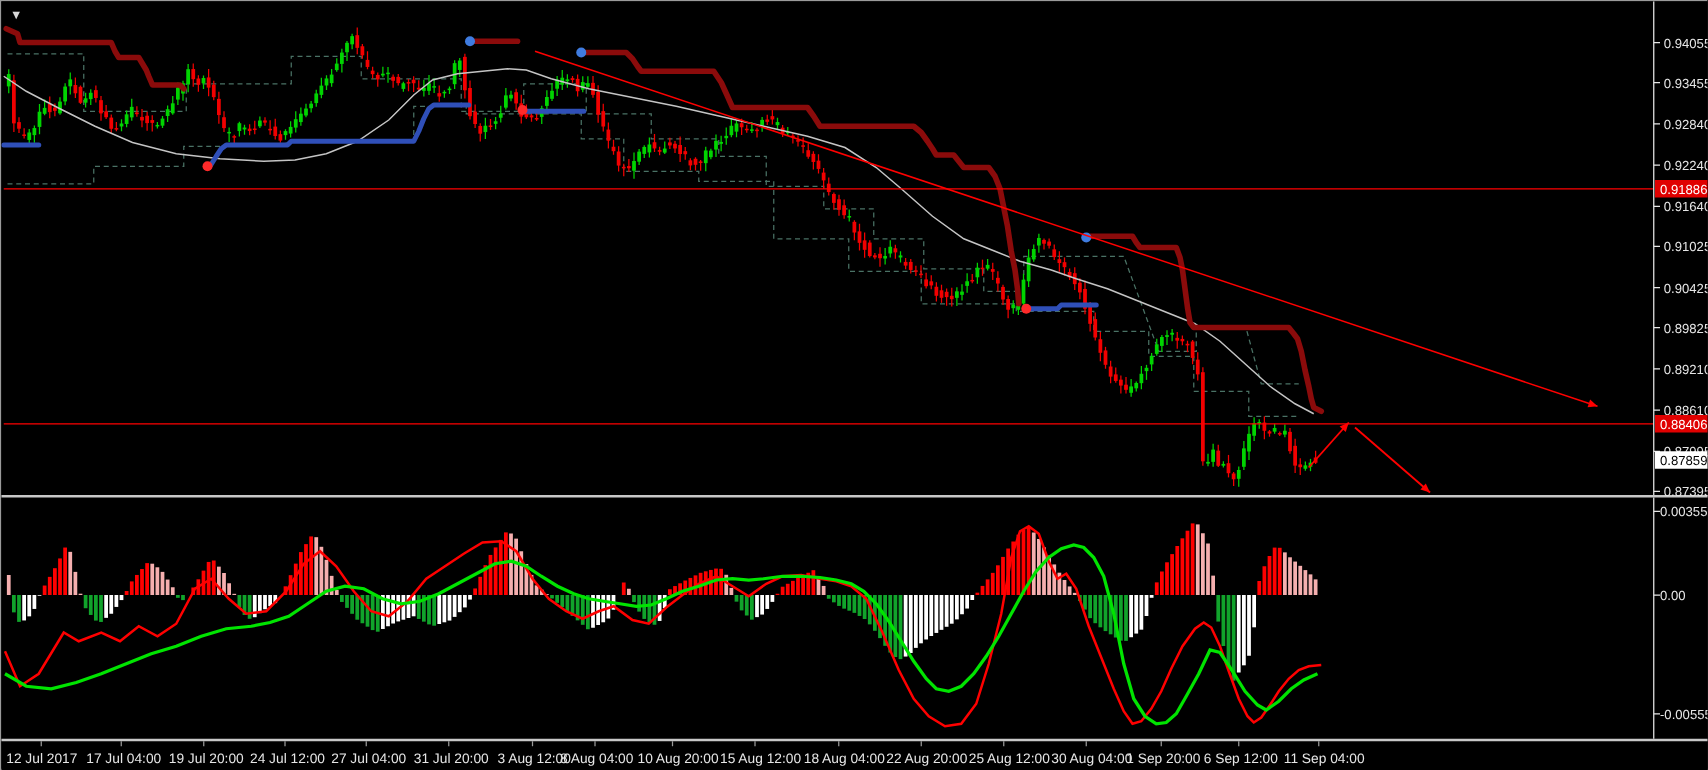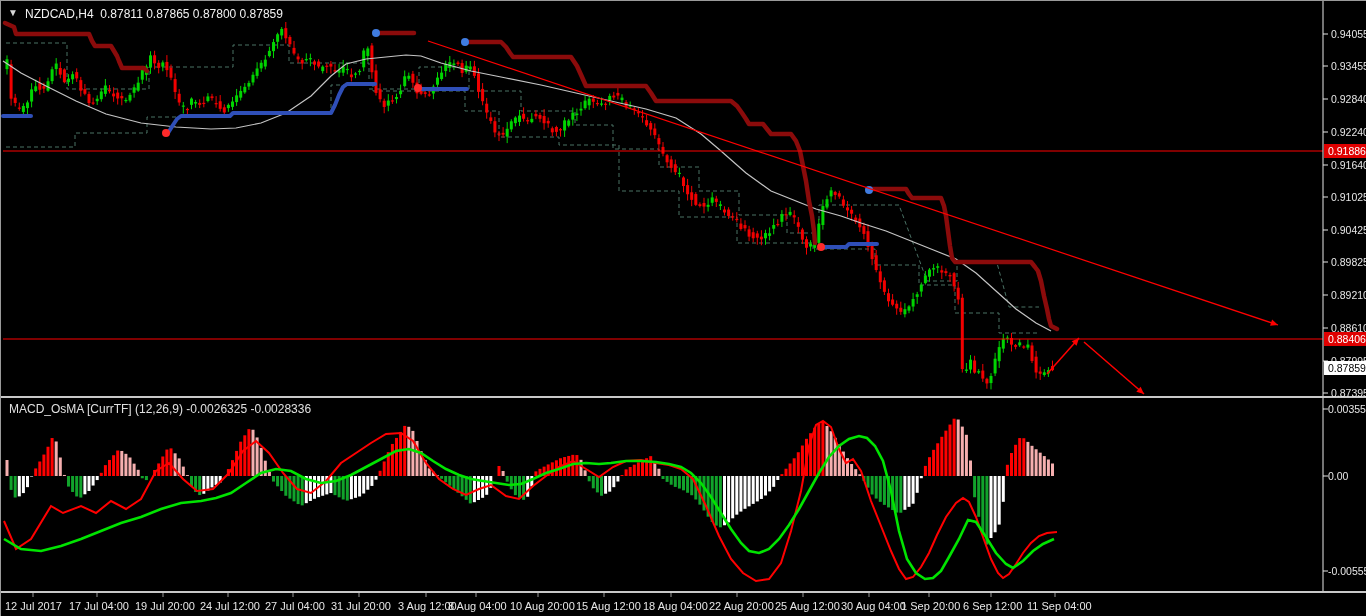--- a/index.html
+++ b/index.html
@@ -10,22 +10,20 @@
   .chart-title{position:absolute;left:24px;top:6px;color:#f2f2f2;font-size:12px;white-space:pre;z-index:5;}
   .dd-icon{position:absolute;left:7px;top:6px;color:#d8d8d8;font-size:10px;z-index:5;}
   .ind-title{position:absolute;left:8px;top:401px;color:#e0e0e0;font-size:12px;white-space:pre;z-index:5;}
   text{font-family:"Liberation Sans",sans-serif;}
 </style>
 </head>
 <body>
 
 <div class="window">
   <span class="dd-icon">▼</span>
-  <div class="chart-title">NZDCAD,H4  0.87811 0.87865 0.87800 0.87859</div>
-  <div class="ind-title">MACD_OsMA [CurrTF] (12,26,9) -0.0026325 -0.0028336</div>
   <svg id="chart-svg" width="1366" height="616">
       <rect x="0" y="0" width="1366" height="616" fill="#000000"></rect>
       <polyline stroke="#4a7265" stroke-width="1" stroke-dasharray="4 3" points="5,42 66,42 66,88 148,88 148,66 232,66 232,44 288,44 288,62 368,62 368,88 418,88 418,66 468,66 468,90 520,90 520,110 574,110 574,124 612,124 612,148 658,148 658,166 698,166 698,190 738,190 738,214 786,214 786,232 818,232 818,204 898,204 926,280 956,280 956,262 996,262 1008,306 1038,306" fill="none"></polyline>
       <polyline stroke="#4a7265" stroke-width="1" stroke-dasharray="4 3" points="5,146 74,146 74,132 146,132 146,116 228,116 228,112 330,112 330,84 372,84 372,90 464,90 464,110 498,110 498,136 558,136 558,144 618,144 618,190 678,190 678,216 736,216 736,242 812,242 812,248 874,248 874,264 918,264 918,284 954,284 954,312 998,312 998,332 1038,332" fill="none"></polyline>
       <line x1="6" y1="54.38674283279106" x2="6" y2="73.55022179149091" stroke="#00d400" stroke-width="1"></line>
       <rect x="4.5" y="58.24307447550818" width="3" height="9.867748943902555" fill="#00d400"></rect>
       <line x1="10.1" y1="58.85407463479787" x2="10.1" y2="104.61848370982334" stroke="#f20000" stroke-width="1"></line>
       <rect x="8.6" y="63.251383538078514" width="3" height="34.433552373666316" fill="#f20000"></rect>
       <line x1="14.2" y1="92.85222197109833" x2="14.2" y2="105.4926256796345" stroke="#f20000" stroke-width="1"></line>
       <rect x="12.7" y="96.69636740228161" width="3" height="5.271489804703734" fill="#f20000"></rect>

